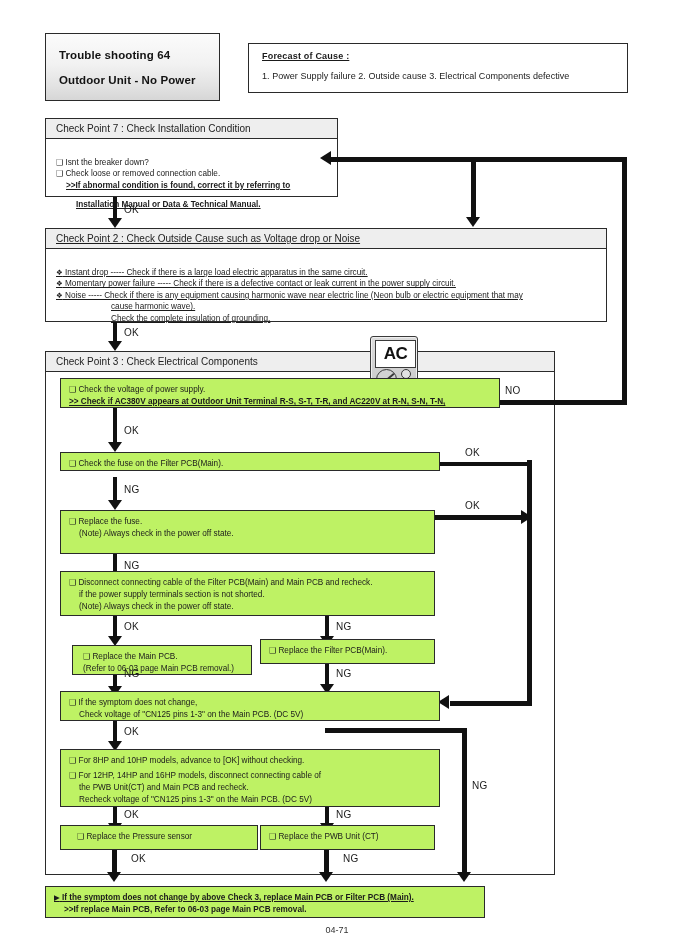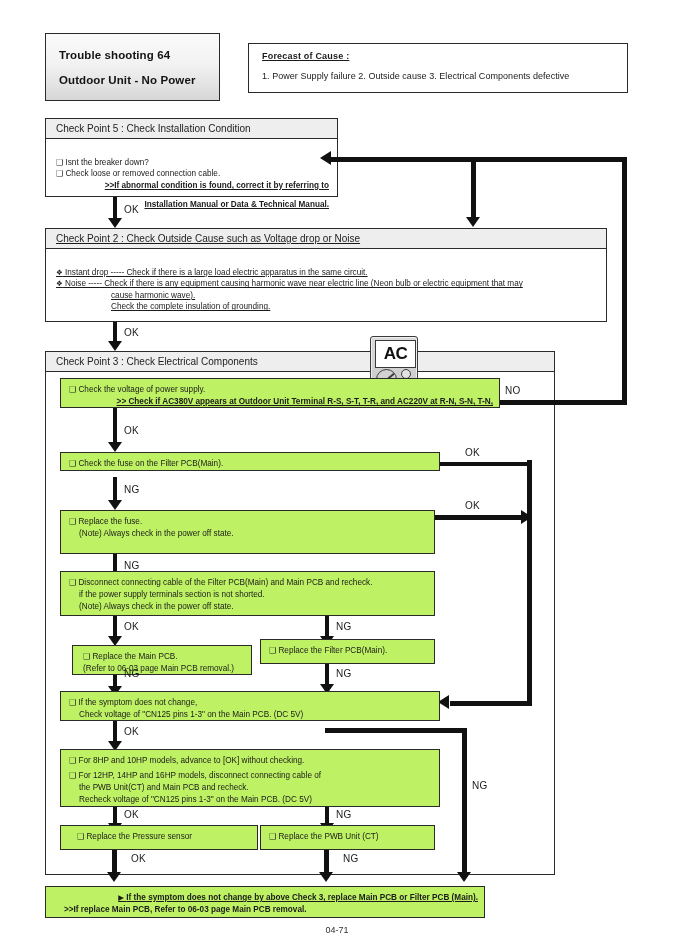--- a/index.html
+++ b/index.html
@@ -34,21 +34,21 @@
     background:#eeeeee;font-size:10px;padding:4px 0 0 10px;
     box-sizing:border-box;color:#222;
   }
   .cp-body{font-size:8.2px;line-height:11.4px;padding:18px 8px 5px 10px;}
 
   
   .node{
     border:1px solid #2a2a2a;background:#bef264;
     font-size:8.2px;line-height:12px;padding:5px 6px 5px 8px;
   }
-  .u{text-decoration:underline;font-weight:bold;text-align:right;}
+  .u{text-decoration:underline;font-weight:bold;}
   .chk{font-family:"DejaVu Sans",sans-serif;font-size:8px;}
   .bul{font-family:"DejaVu Sans",sans-serif;font-size:7.5px;}
   .ind1{padding-left:10px;display:block;}
   .ind2{padding-left:55px;display:block;}
   .ind3{padding-left:20px;display:block;margin-top:8px;}
 
   
   .vline{background:#111;width:4px;}
   .hline{background:#111;height:4px;}
   .vline-th{background:#111;width:5px;}
@@ -93,41 +93,43 @@
   <div class="title-line">Trouble shooting  64</div>
   <div class="title-line">Outdoor Unit - No Power</div>
 </div>
 
 <div class="abs forecast-box">
   <div class="forecast-title">Forecast of  Cause :</div>
   <div class="forecast-body">1. Power Supply failure  2. Outside cause  3. Electrical Components defective</div>
 </div>
 
 <div class="abs cp-frame" style="left:45px;top:118px;width:293px;height:79px;">
-  <div class="cp-head">Check Point 5 : Check Installation Condition</div>
+  <div class="cp-head">Check Point 7 : Check Installation Condition</div>
   <div class="cp-body">
     <div><span class="chk">❑</span>
       <span>Isnt the breaker down?</span></div>
     <div><span class="chk">❑</span>
       <span>Check loose or removed connection cable.</span></div>
     <div class="ind1 u">&gt;&gt;If abnormal condition is found, correct it by referring to</div>
     <div class="ind3 u">Installation Manual or Data &amp; Technical Manual.</div>
   </div>
 </div>
 
 <div class="abs vline" style="left:113px;top:197px;height:23px;"></div>
 <div class="abs ar-down" style="left:108px;top:218px;"></div>
 <div class="abs lbl" style="left:124px;top:204px;">OK</div>
 
 <div class="abs cp-frame" style="left:45px;top:228px;width:562px;height:94px;text-decoration:underline;">
   <div class="cp-head">Check Point 2 : Check Outside Cause such as Voltage drop or Noise</div>
   <div class="cp-body">
     <div><span class="bul">❖</span>
       <span>Instant drop ----- Check if there is a large load electric apparatus in the same circuit.</span></div>
     <div><span class="bul">❖</span>
+      <span>Momentary power failure ----- Check if there is a defective contact or leak current in the power supply circuit.</span></div>
+    <div><span class="bul">❖</span>
       <span>Noise ----- Check if there is any equipment causing harmonic wave near electric line (Neon bulb or electric equipment that may</span></div>
     <div class="ind2">cause harmonic wave).</div>
     <div class="ind2">Check the complete insulation of grounding.</div>
   </div>
 </div>
 
 <div class="abs vline" style="left:113px;top:322px;height:21px;"></div>
 <div class="abs ar-down" style="left:108px;top:341px;"></div>
 <div class="abs lbl" style="left:124px;top:327px;">OK</div>
 

